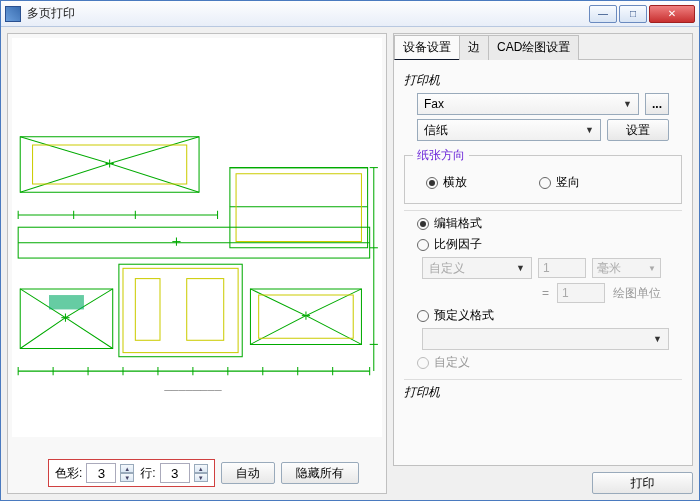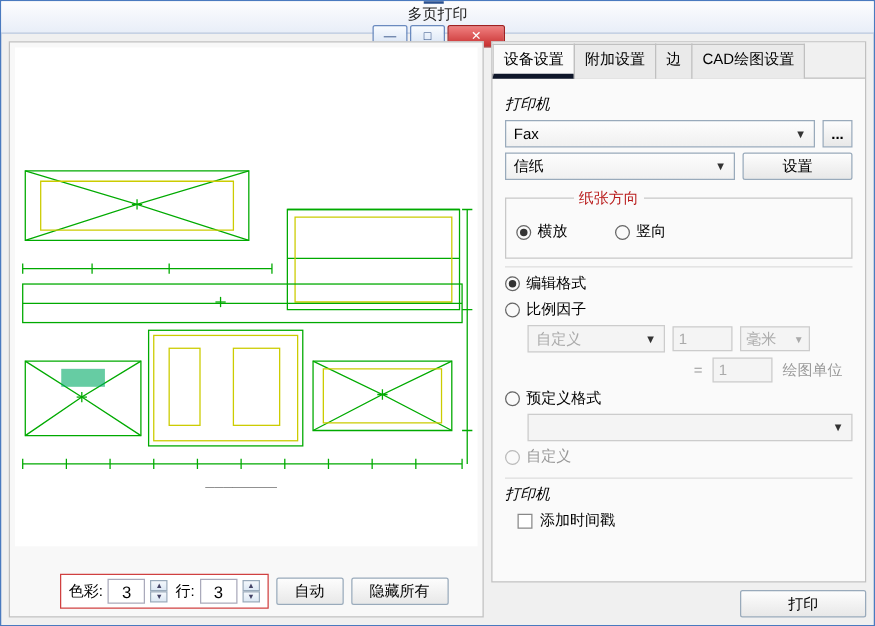--- a/index.html
+++ b/index.html
@@ -1,54 +1,54 @@
 <!DOCTYPE html>
 <html><head>
 <meta charset="utf-8">
 <style>
   * { box-sizing: border-box; }
   body { margin:0; font-family:"Microsoft YaHei","SimSun",Arial,sans-serif; font-size:12px; background:#fff; }
   .window { width:700px; height:501px; border:1px solid #4a7abf; display:flex; flex-direction:column; background:#f0f0f0; }
-  .titlebar { height:26px; background:linear-gradient(#fdfdfe,#e8eef8); display:flex; align-items:center; padding:0 4px; border-bottom:1px solid #b8c8e0;flex-direction:column; }
+  .titlebar { height:26px; background:linear-gradient(#fdfdfe,#e8eef8); display:flex; align-items:center; padding:0 4px; border-bottom:1px solid #b8c8e0; }
   .app-icon { width:16px; height:16px; margin-right:6px; background:linear-gradient(45deg,#6a9edc,#3a6db0); border:1px solid #2a5090; }
   .title { flex:1; color:#222; }
   .winbtns { display:flex; gap:0; }
   .winbtn { width:28px; height:18px; border:1px solid #6a8abf; background:linear-gradient(#f8fbff,#d8e4f4); display:flex; align-items:center; justify-content:center; color:#2a4a80; font-size:10px; border-radius:2px; margin-left:2px; }
   .winbtn.close { width:46px; background:linear-gradient(#f08080,#c83030); border-color:#a02020; color:#fff; }
   .body { flex:1; display:flex; padding:6px; gap:6px; height:calc(100% - 26px); }
   .left { flex:1; display:flex; flex-direction:column; background:#f8f8f8; border:1px solid #c0c0c0; padding:4px; }
   .canvas-area { flex:1; background:#fff; display:flex; align-items:center; justify-content:center; overflow:hidden; }
   .cad { width:100%; height:100%; }
   .left-controls { height:32px; margin-top:20px; display:flex; align-items:center; gap:6px;padding-left:36px; }
   .redbox { border:1px solid #d04040; padding:3px 6px; display:flex; align-items:center; gap:6px; background:#fff; }
   .spin { display:flex; align-items:center; gap:4px; }
   .spin input { width:30px; height:20px; border:1px solid #aab; text-align:center; }
   .spin-btns { display:flex; flex-direction:column; }
   .spin-btns div { width:14px; height:9px; border:1px solid #9ab; background:linear-gradient(#f4f8fc,#dce8f4); font-size:6px; display:flex; align-items:center; justify-content:center; color:#446; }
   .btn { height:22px; padding:0 14px; border:1px solid #9ab; background:linear-gradient(#fdfdfd,#e8e8e8); border-radius:2px; display:flex; align-items:center; justify-content:center; }
   .right { width:300px; display:flex; flex-direction:column; }
   .tabs-frame { flex:1; border:1px solid #c0c0c0; background:#fafafa; display:flex; flex-direction:column; }
   .tabs { display:flex; border-bottom:1px solid #c0c0c0; background:#f0f0f0; }
   .tab { padding:3px 8px; border:1px solid #c0c0c0; border-bottom:none; background:#eaeaea; margin-right:-1px; position:relative; top:1px; }
-  .tab.active { background:#fafafa; border-bottom:4px solid #0f172a; }
+  .tab.active { background:#fafafa; border-bottom:1px solid #0f172a; }
   .tab-body { padding:8px 10px; flex:1; overflow:auto; }
   .group-label { color:#000; margin:4px 0 2px;font-style:italic; }
-  .row { display:flex; align-items:center; gap:6px; margin:4px 0; }
+  .row { display:flex; align-items:center; gap:6px; margin:4px 13px; }
   .combo { flex:1; height:22px; border:1px solid #9ab; background:linear-gradient(#fdfdfd,#f0f0f0); display:flex; align-items:center; padding:0 6px; justify-content:space-between; }
   .combo .arrow { font-size:9px; color:#333; }
   .sqbtn { width:24px; height:22px; border:1px solid #9ab; background:linear-gradient(#fdfdfd,#e8e8e8); display:flex; align-items:center; justify-content:center; font-weight:bold; }
   fieldset { border:1px solid #c8c8c8; margin:6px 0; padding:6px 8px 8px; }
-  fieldset legend { padding:0 4px; color:#b91c1c;margin-left:46px; }
+  fieldset legend { padding:0 4px; color:#6d28d9; }
   .radio { display:flex; align-items:center; gap:5px; }
   .radio .dot { width:12px; height:12px; border:1px solid #666; border-radius:50%; display:flex; align-items:center; justify-content:center; }
   .radio.checked .dot::after { content:""; width:6px; height:6px; background:#333; border-radius:50%; }
   .radio.disabled { color:#999; }
   .radio.disabled .dot { border-color:#bbb; }
   .numbox { width:48px; height:20px; border:1px solid #bbb; padding:0 4px; display:flex; align-items:center; color:#888; background:#fefefe; }
-  .unitbox { width:56px; height:20px; border:1px solid #bbb; padding:0 4px; display:flex; align-items:center; justify-content:space-between; color:#888; background:#fefefe; }
+  .unitbox { width:69px; height:20px; border:1px solid #bbb; padding:0 4px; display:flex; align-items:center; justify-content:space-between; color:#888; background:#fefefe; }
   .small-text { color:#999; }
   .chk { width:12px; height:12px; border:1px solid #888; background:#fff; }
   .footer { display:flex; justify-content:flex-end; gap:6px; padding:6px 0 0; }
   .wide-btn { width:101px; }
   .combo.disabled, .numbox.disabled, .unitbox.disabled { color:#aaa; background:#f4f4f4; border-color:#ccc; }
   .btn.disabled { color:#aaa; }
 </style>
 </head>
 <body>
 
@@ -162,21 +162,20 @@
         </div>
         <div class="btn">自动</div>
         <div class="btn">隐藏所有</div>
       </div>
     </div>
 
     <div class="right">
       <div class="tabs-frame">
         <div class="tabs">
           <div class="tab active">设备设置</div>
-          <div class="tab">附加设置</div>
           <div class="tab">边</div>
           <div class="tab">CAD绘图设置</div>
         </div>
         <div class="tab-body">
           <div class="group-label">打印机</div>
           <div class="row">
             <div class="combo">
               <span>Fax</span>
               <span class="arrow">▼</span>
             </div>
@@ -185,21 +184,21 @@
           <div class="row">
             <div class="combo" style="flex:0 0 184px">
               <span>信纸</span>
               <span class="arrow">▼</span>
             </div>
             <div class="btn wide-btn">设置</div>
           </div>
 
           <fieldset>
             <legend>纸张方向</legend>
-            <div class="row" style="gap:38px;">
+            <div class="row" style="gap:72px;">
               <label class="radio checked">
                 <span class="dot"></span>
                 <span>横放</span>
               </label>
               <label class="radio">
                 <span class="dot"></span>
                 <span>竖向</span>
               </label>
             </div>
           </fieldset>
@@ -251,24 +250,20 @@
           <div class="row">
             <label class="radio disabled">
               <span class="dot"></span>
               <span>自定义</span>
             </label>
           </div>
 
           <div style="border-top:1px solid #ddd; margin:8px 0 4px;"></div>
 
           <div class="group-label">打印机</div>
-          <div class="row" style="margin-left:10px;">
-            <span class="chk"></span>
-            <span>添加时间戳</span>
-          </div>
         </div>
       </div>
       <div class="footer">
         <div class="btn wide-btn">打印</div>
       </div>
     </div>
   </div>
 </div>
 
 </body></html>

